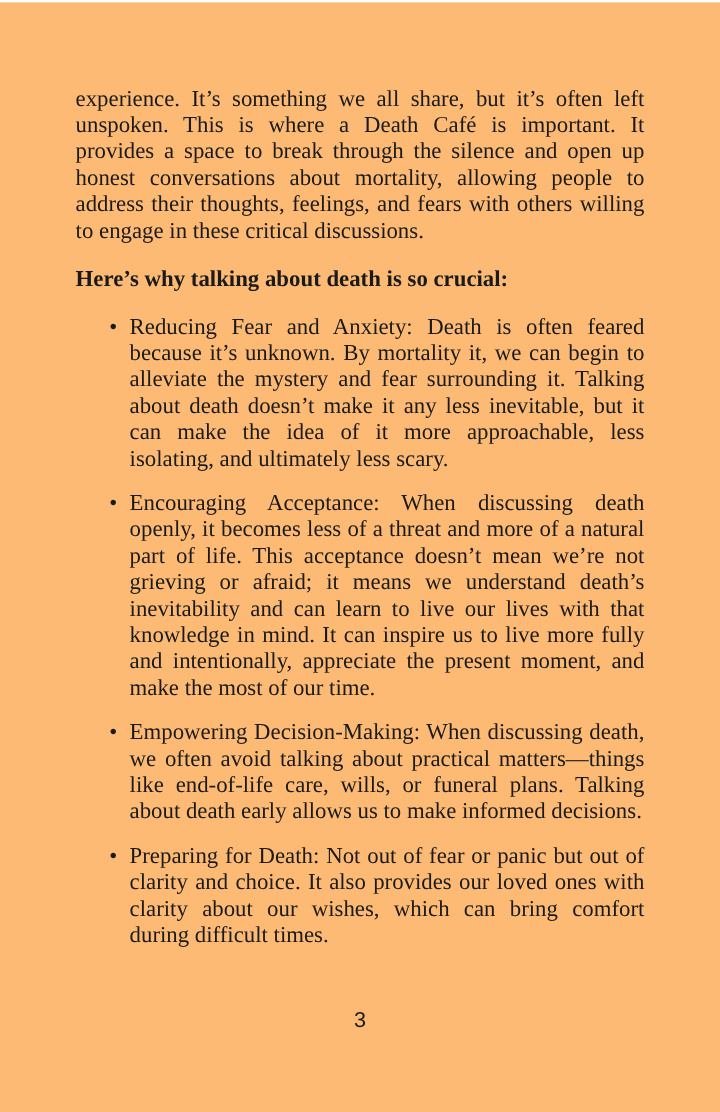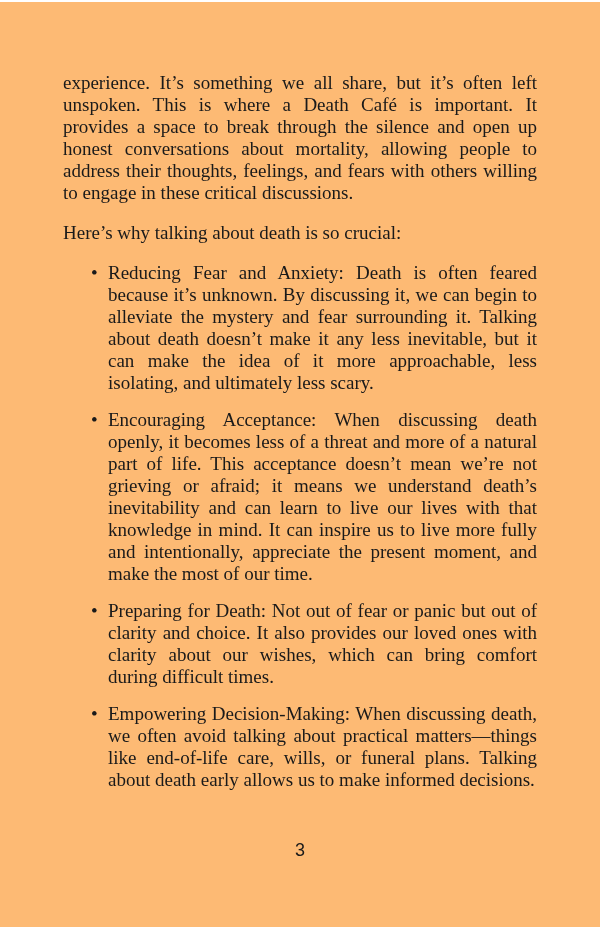--- a/index.html
+++ b/index.html
@@ -21,20 +21,21 @@
     line-height: 22px;
     overflow: hidden;
   }
   .body-paragraph {
     margin: 0 0 18px 0;
     text-align: justify;
   }
   .lead-in {
     margin: 0 0 18px 0;
     text-align: justify;
+    font-weight: bold;
   }
   ul.bullet-list {
     list-style: none;
     margin: 0;
     padding: 0 0 0 45px;
   }
   ul.bullet-list li {
     position: relative;
     margin: 0 0 15px 0;
     text-align: justify;
@@ -63,21 +64,21 @@
 </head>
 <body>
 
 <div class="page">
 
   <p class="body-paragraph">experience. It’s something we all share, but it’s often left unspoken. This is where a Death Café is important. It provides a space to break through the silence and open up honest conversations about mortality, allowing people to address their thoughts, feelings, and fears with others willing to engage in these critical discussions.</p>
 
   <p class="lead-in">Here’s why talking about death is so crucial:</p>
 
   <ul class="bullet-list">
-    <li><span class="bullet-term">Reducing Fear and Anxiety</span><span>: Death is often feared because it’s unknown. By discussing it, we can begin to alleviate the mystery and fear surrounding it. Talking about death doesn’t make it any less inevitable, but it can make the idea of it more approachable, less isolating, and ultimately less scary.</span></li>
+    <li><span class="bullet-term">Reducing Fear and Anxiety</span><span>: Death is often feared because it’s unknown. By mortality it, we can begin to alleviate the mystery and fear surrounding it. Talking about death doesn’t make it any less inevitable, but it can make the idea of it more approachable, less isolating, and ultimately less scary.</span></li>
     <li><span class="bullet-term">Encouraging Acceptance</span><span>: When discussing death openly, it becomes less of a threat and more of a natural part of life. This acceptance doesn’t mean we’re not grieving or afraid; it means we understand death’s inevitability and can learn to live our lives with that knowledge in mind. It can inspire us to live more fully and intentionally, appreciate the present moment, and make the most of our time.</span></li>
+    <li><span class="bullet-term">Empowering Decision-Making</span><span>: When discussing death, we often avoid talking about practical matters—things like end-of-life care, wills, or funeral plans. Talking about death early allows us to make informed decisions.</span></li>
     <li><span class="bullet-term">Preparing for Death</span><span>: Not out of fear or panic but out of clarity and choice. It also provides our loved ones with clarity about our wishes, which can bring comfort during difficult times.</span></li>
-    <li><span class="bullet-term">Empowering Decision-Making</span><span>: When discussing death, we often avoid talking about practical matters—things like end-of-life care, wills, or funeral plans. Talking about death early allows us to make informed decisions.</span></li>
   </ul>
 
   <div class="page-number">3</div>
 
 </div>
 
 </body></html>

